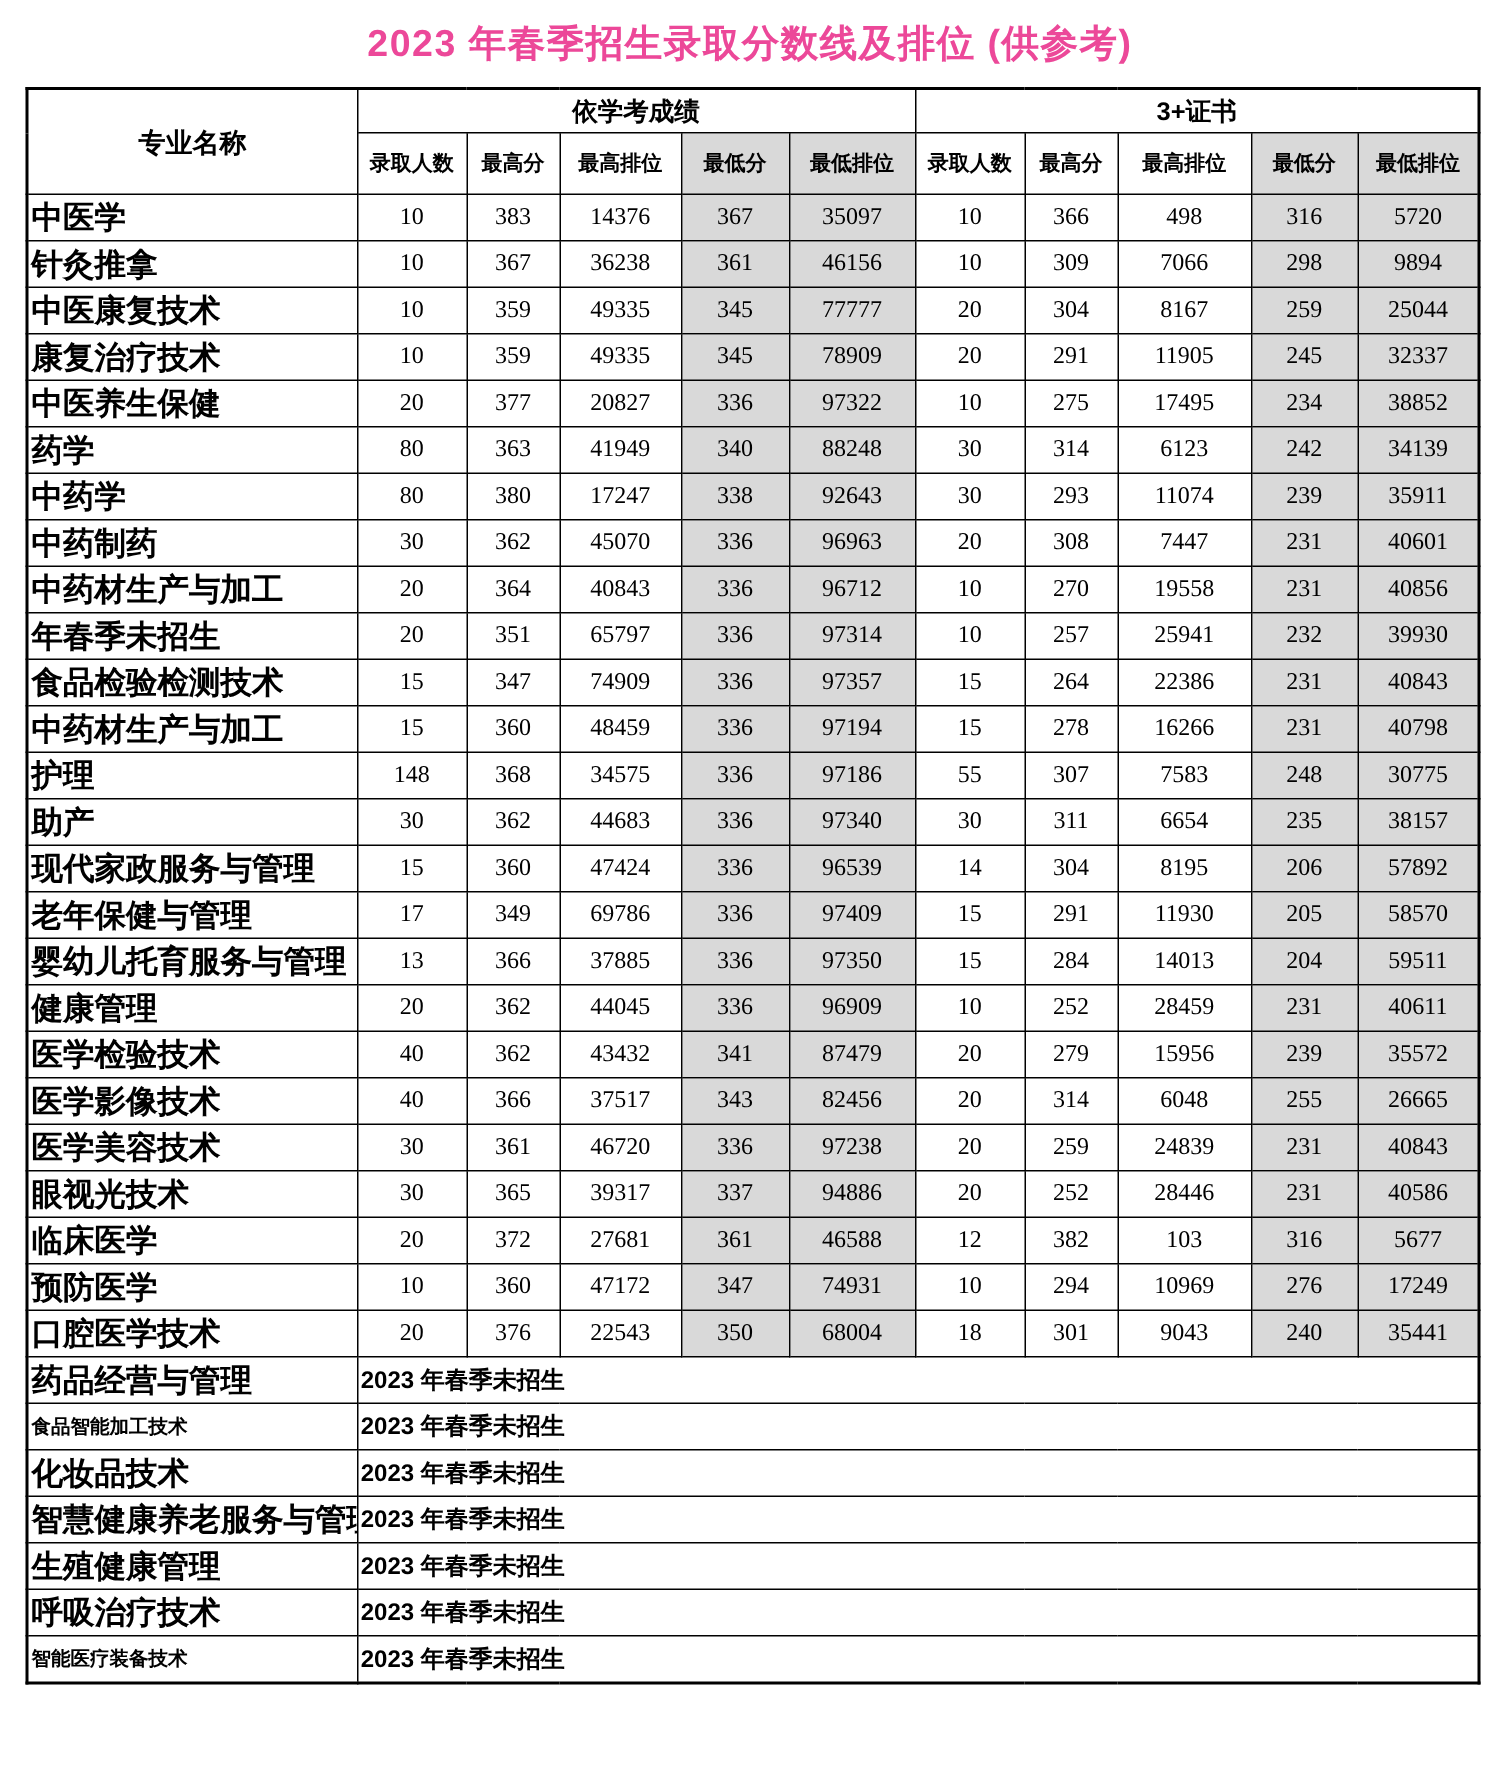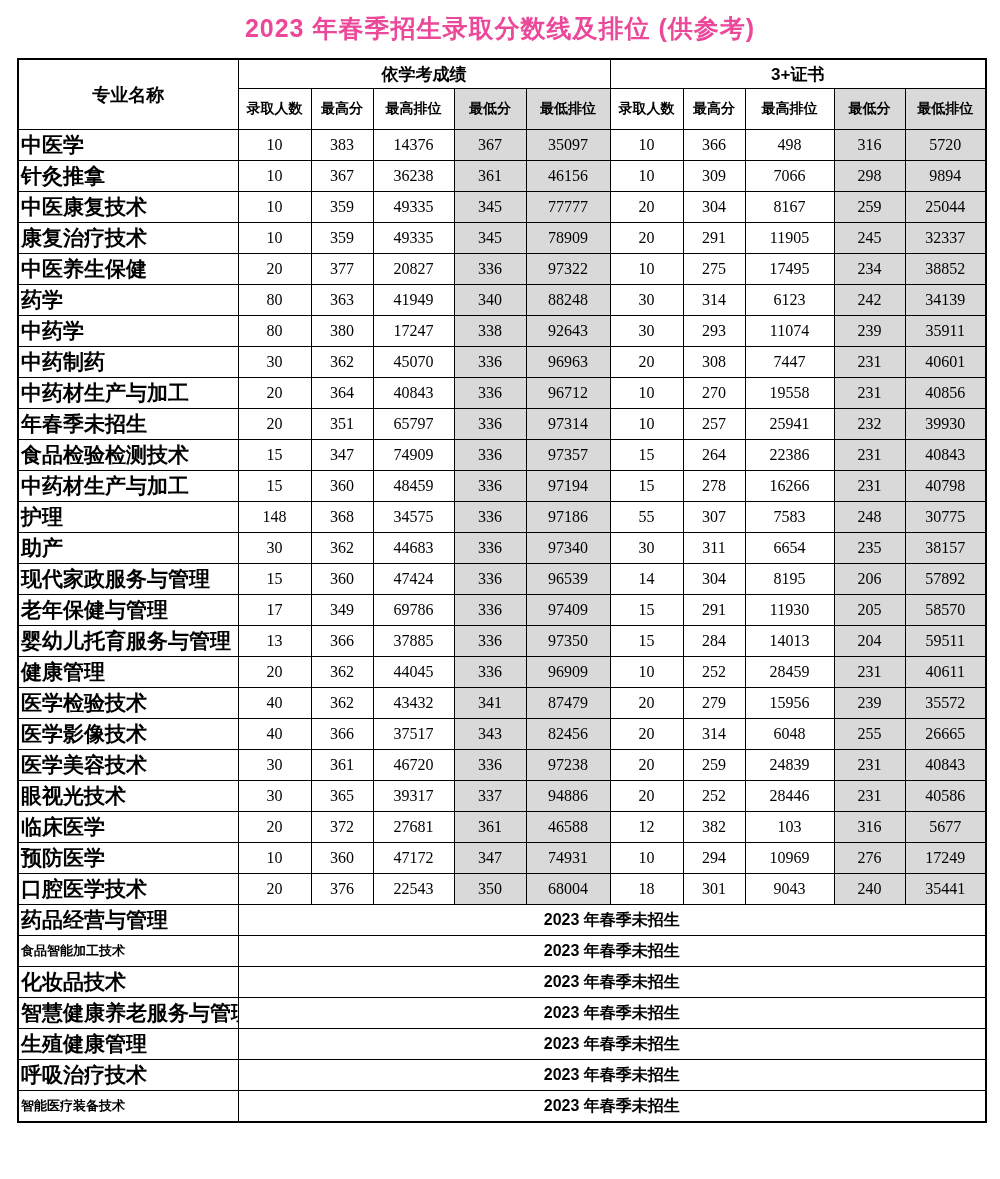--- a/index.html
+++ b/index.html
@@ -78,21 +78,20 @@
     font-size: 16px;
     text-align: center;
   }
   .gray {
     background: #d9d9d9;
   }
   td.no-enroll-msg {
     height: 30px;
     font-size: 16px;
     font-weight: bold;
-    text-align: center;
     font-family: "Liberation Sans", "DejaVu Sans", sans-serif;
   }
 </style>
 </head>
 <body>
 
 <div class="page">
   <h1 class="title">2023 年春季招生录取分数线及排位 (供参考)</h1>
 
   <table class="score-table">

